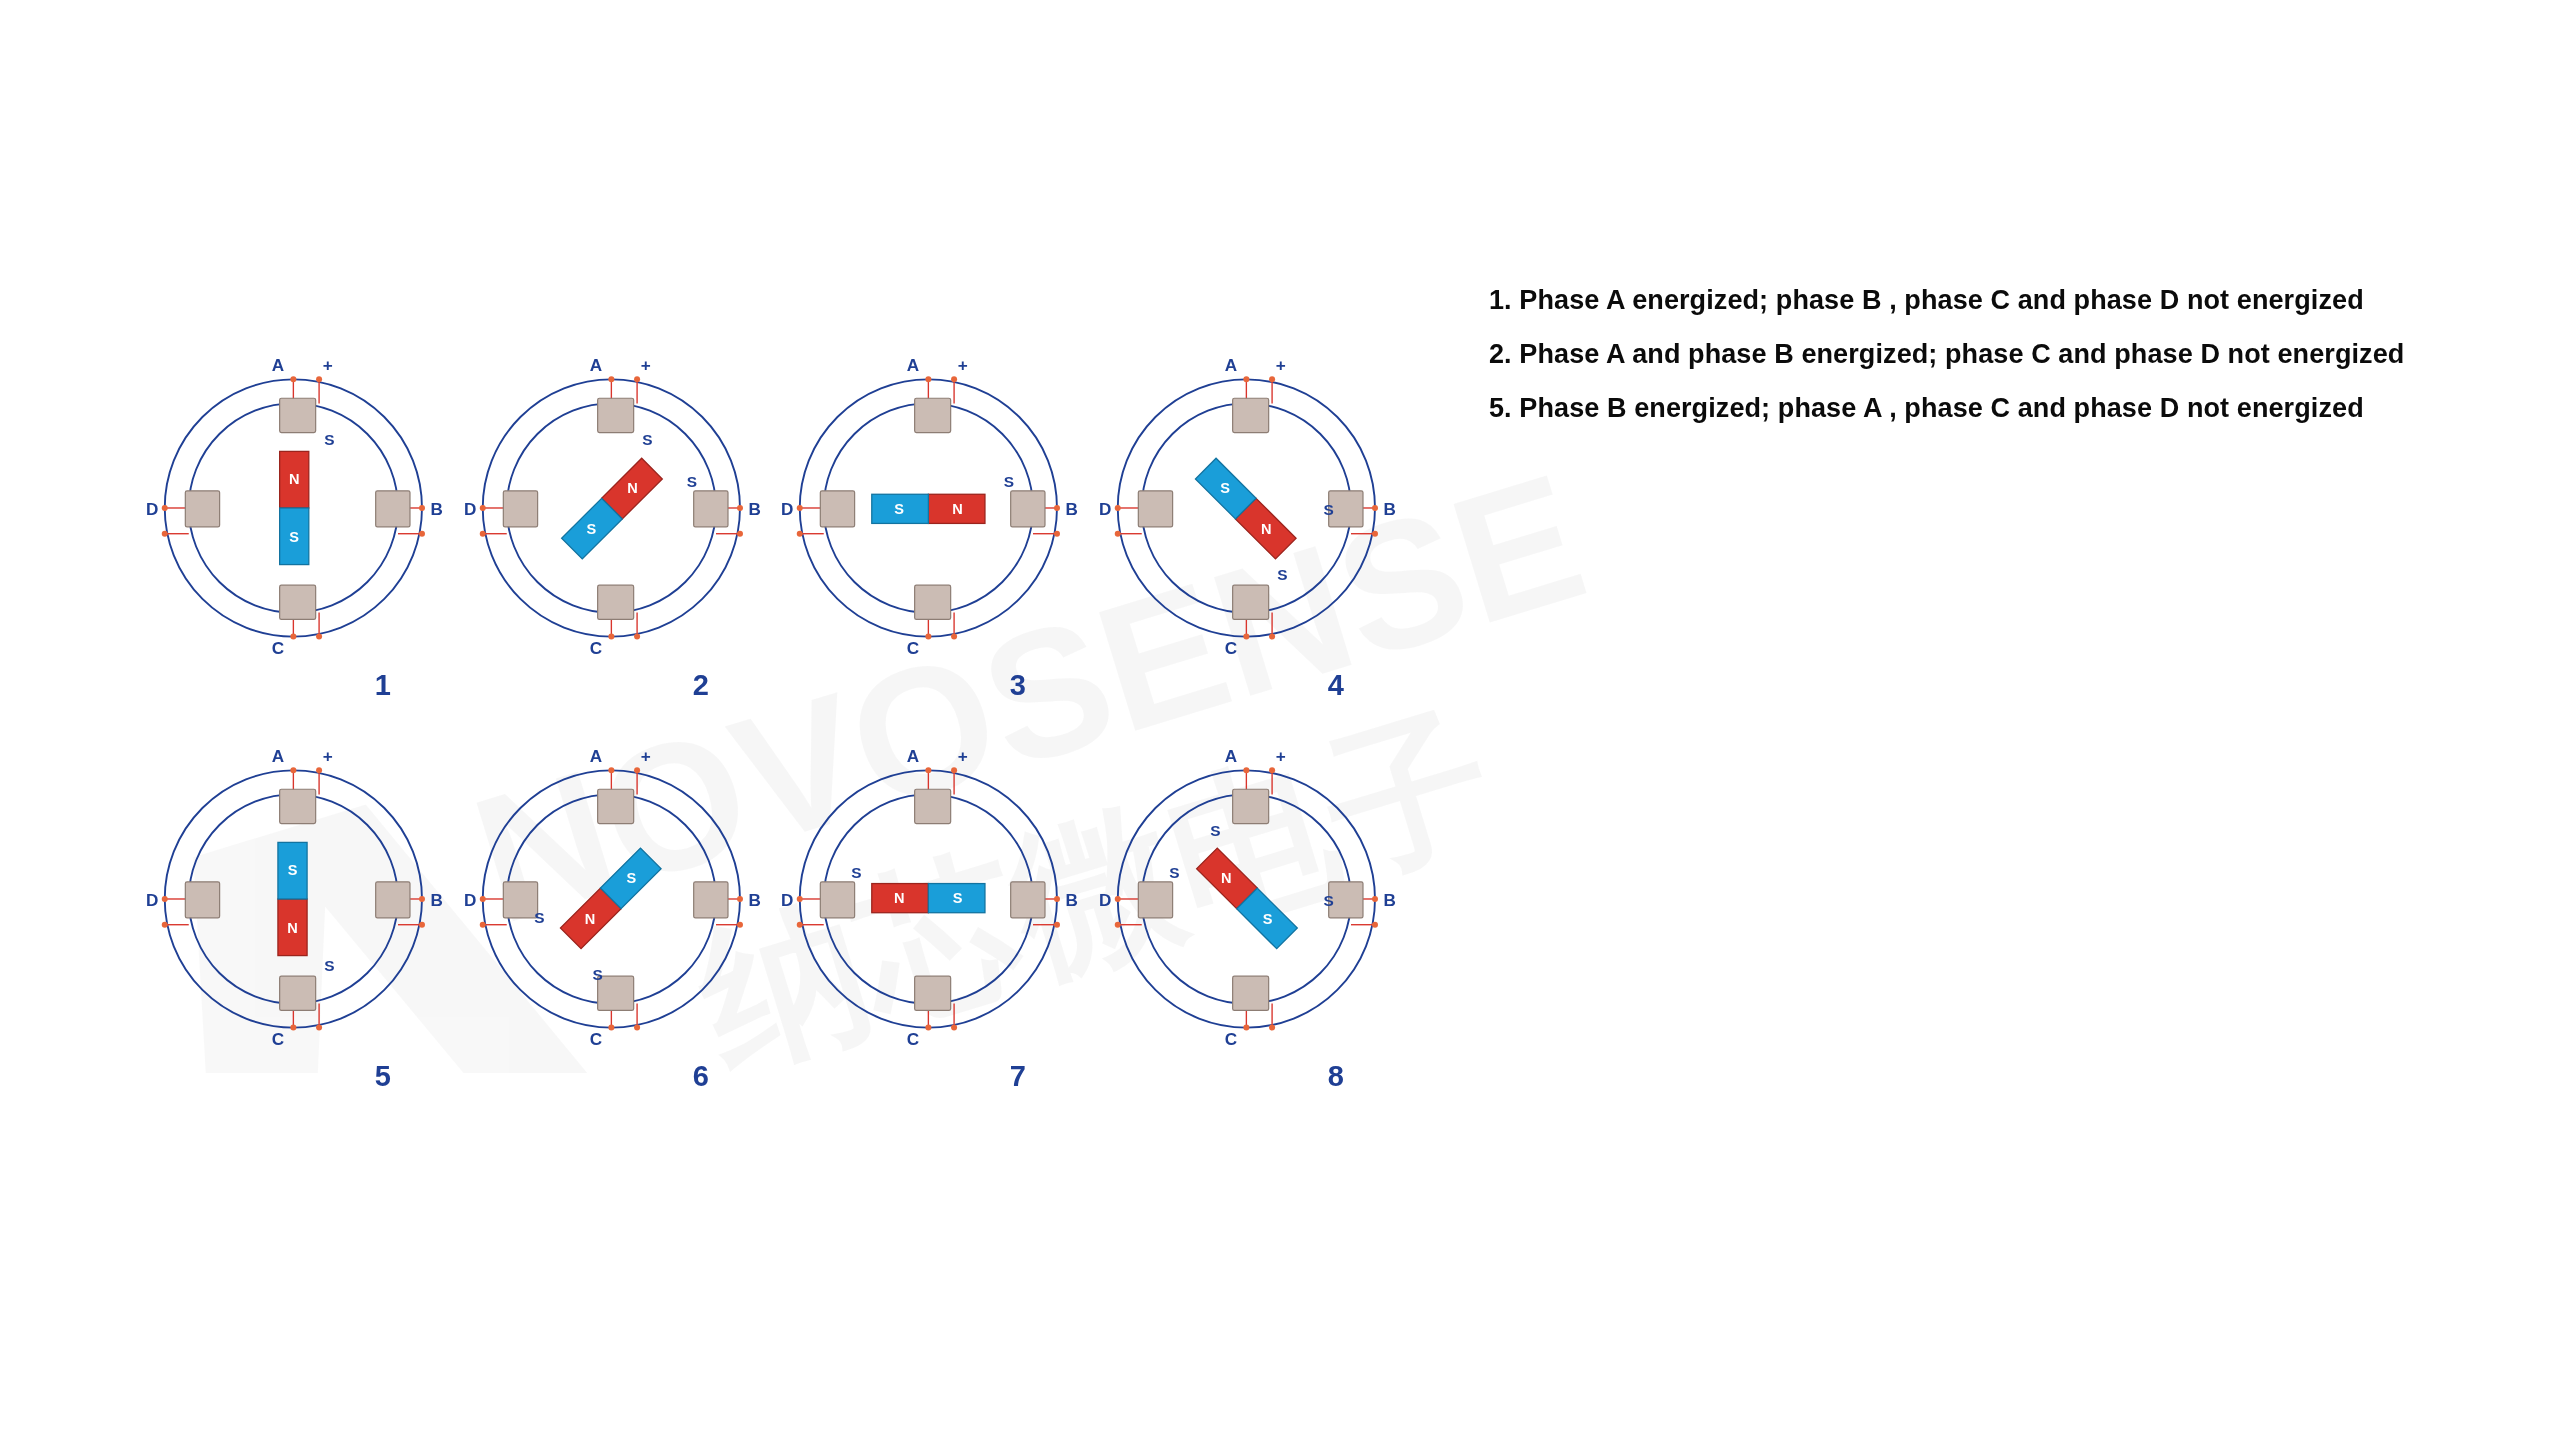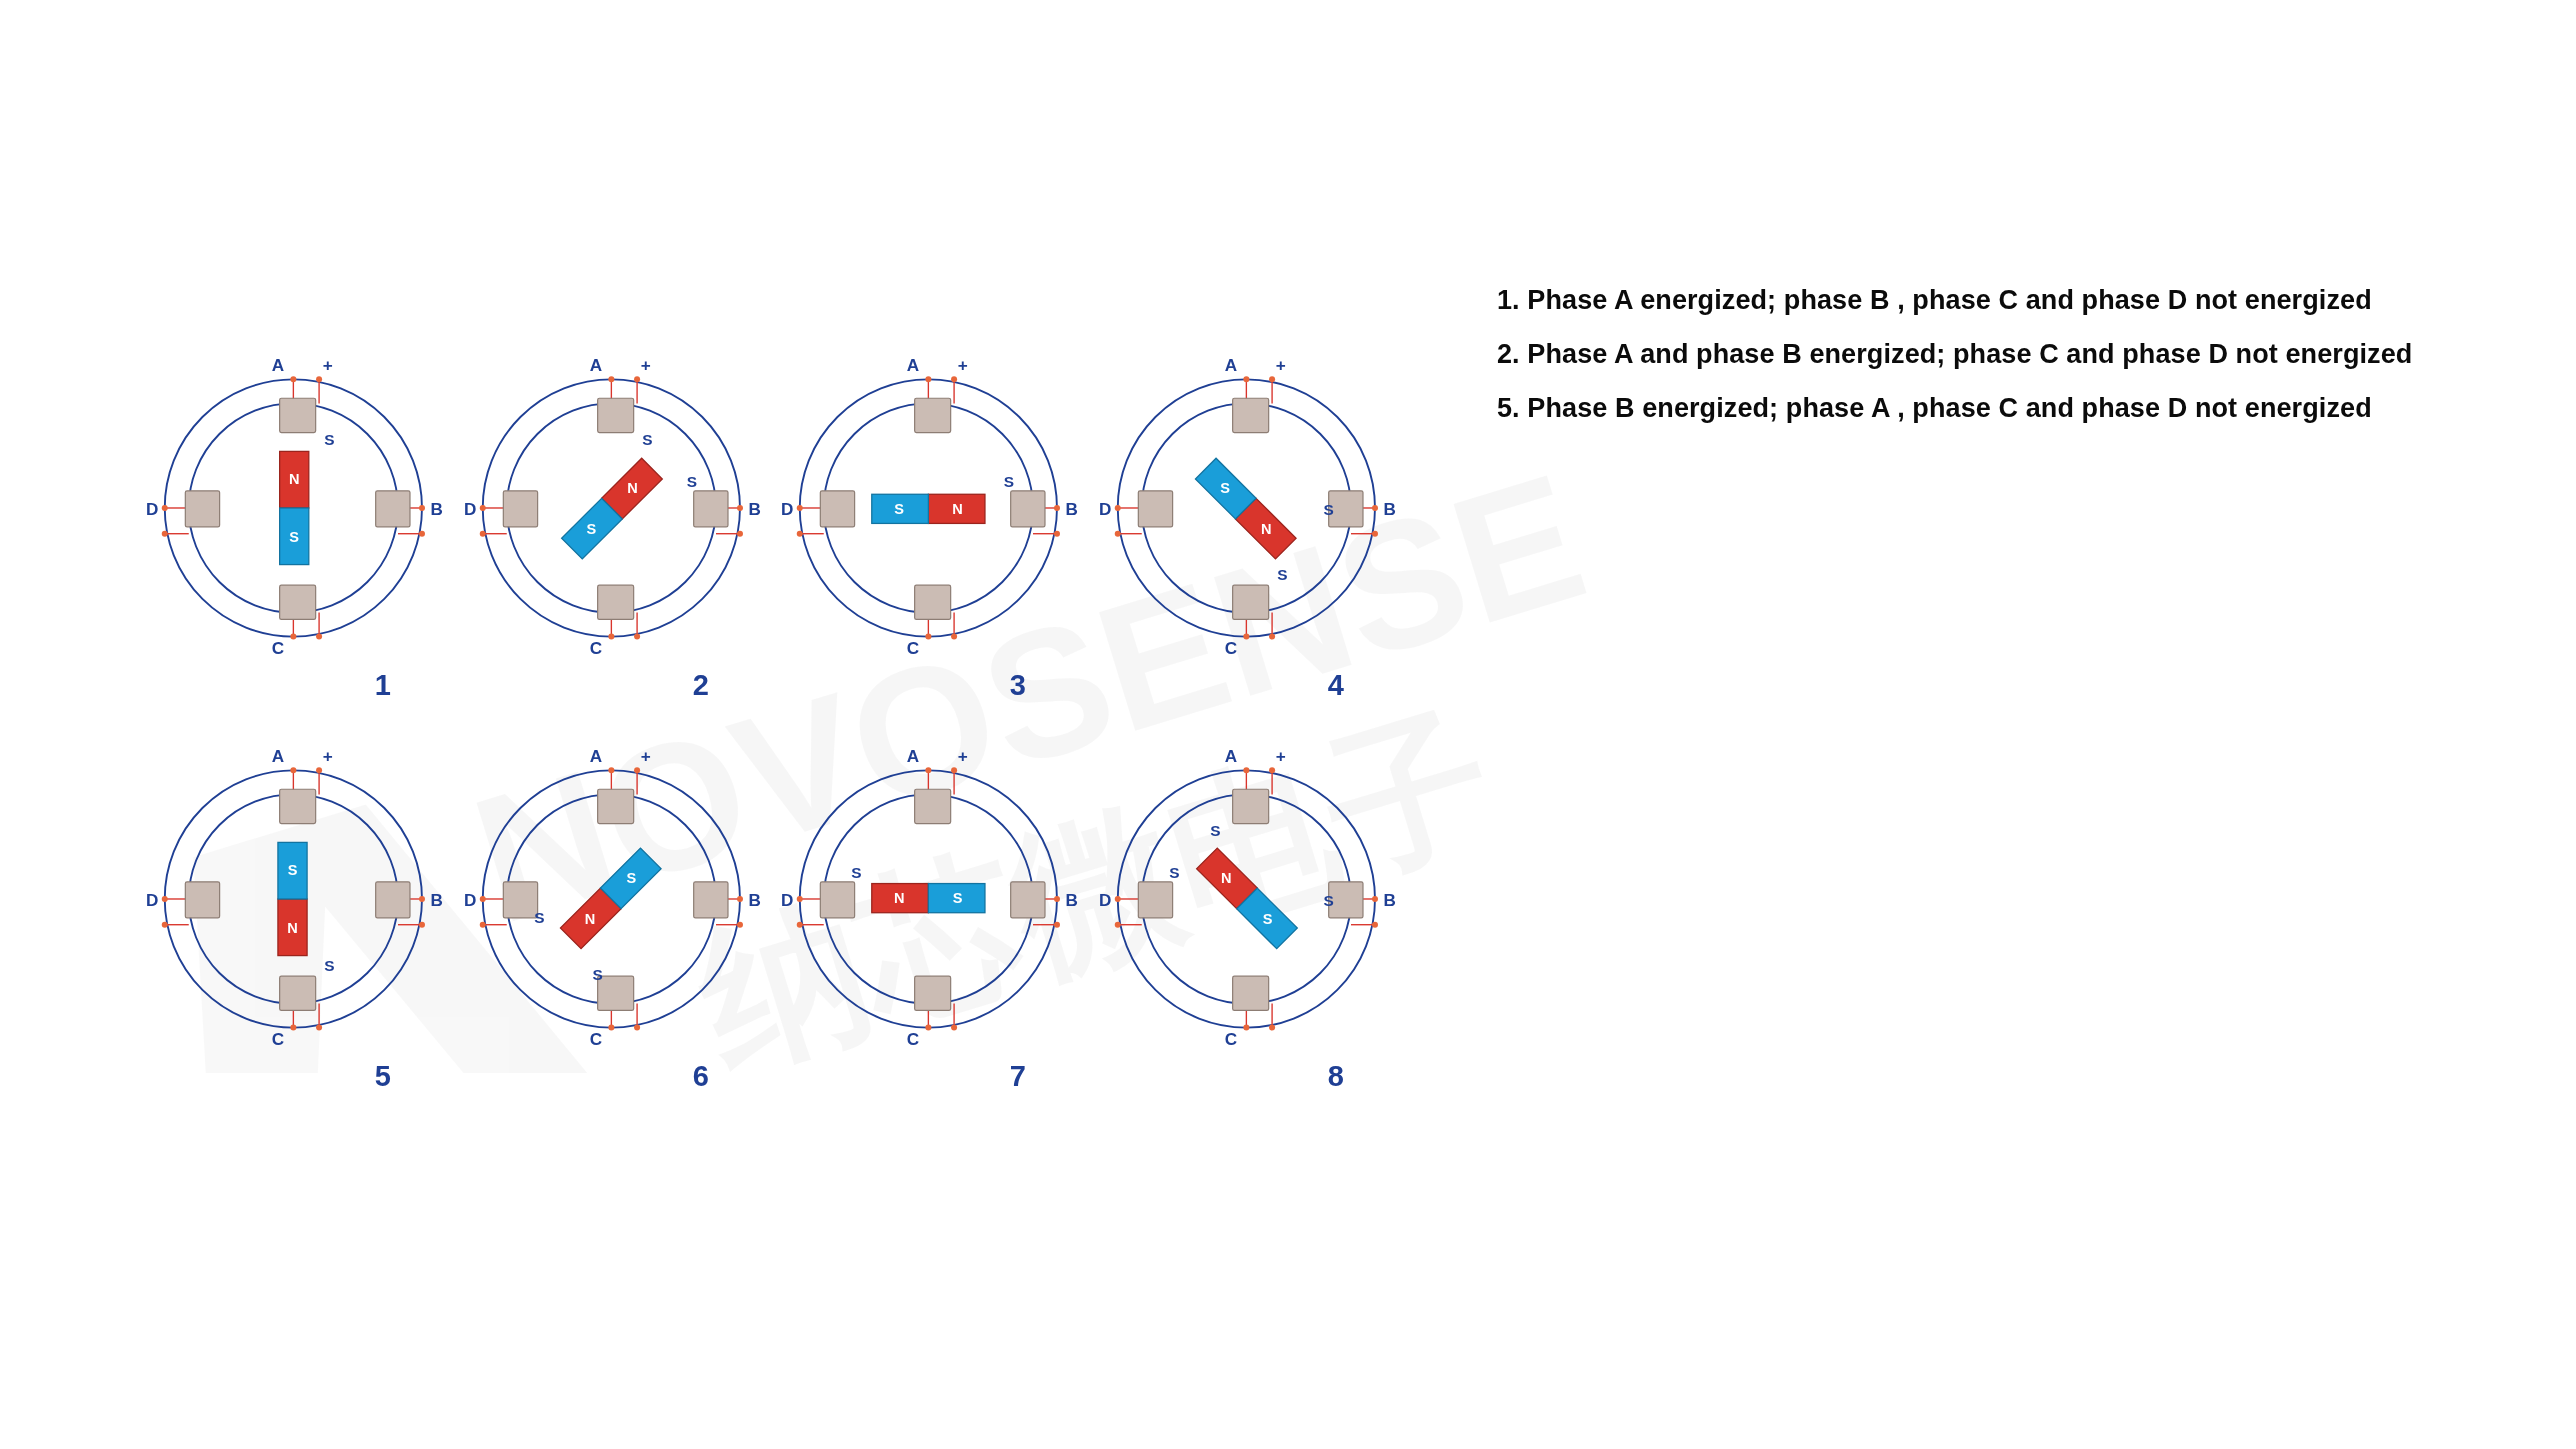--- a/index.html
+++ b/index.html
@@ -60,21 +60,20 @@
     z-index: 2;
   }
   .step-line {
     font-size: 27px;
     font-weight: 700;
     line-height: 1.30;
     color: #0b0b0b;
     margin-bottom: 19px;
     font-family: "Liberation Sans", sans-serif;
     letter-spacing: 0.1px;
-    margin-left: 8px;
   }
 </style>
 </head>
 <body>
 
 <div id="watermark">
   <svg width="2232" height="670" viewBox="0 0 2600 780" xmlns="http://www.w3.org/2000/svg">
     <g transform="rotate(-17 1300 390)" opacity="0.55">
       <text x="360" y="330" font-family="'Liberation Sans',sans-serif" font-size="210" font-weight="700" fill="#f0f0f0">NOVOSENSE</text>
       <text x="560" y="560" font-family="'Liberation Sans',sans-serif" font-size="190" font-weight="700" fill="#f0f0f0">纳芯微电子</text>

